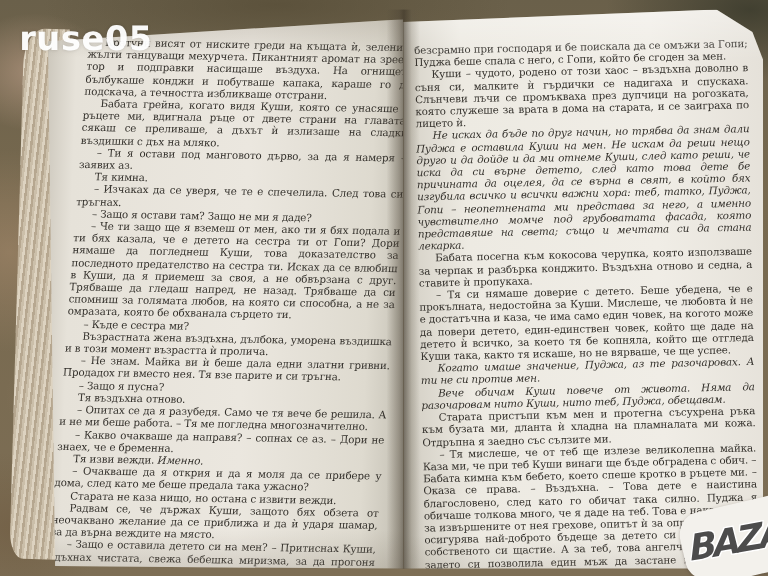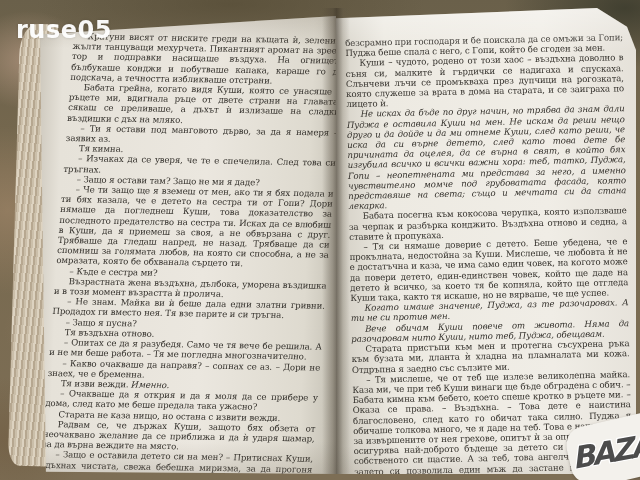--- a/index.html
+++ b/index.html
@@ -81,21 +81,21 @@
   .sticker span {
     font-family:"DejaVu Sans","Liberation Sans",sans-serif;
     font-weight:bold; font-style:italic; font-size:30px; letter-spacing:-3px;
     color:#4c4c4c;
     text-shadow:1px 1px 0 #ffffff,-1px -1px 0 #ffffff,1px -1px 0 #ffffff,-1px 1px 0 #ffffff;
     transform:rotate(3deg) skewX(-6deg);
   }
   .watermark {
     position:absolute; left:16px; top:16px;
     font-family:"DejaVu Sans","Liberation Sans",sans-serif;
-    font-weight:700; font-size:24px; letter-spacing:.5px;
+    font-weight:700; font-size:28px; letter-spacing:.5px;
     color:rgba(255,255,255,.96);
     text-shadow:0 0 3px rgba(0,0,0,.15);
   }
 </style>
 </head>
 <body>
 
 <div class="stage">
   <div class="bg"></div>
 

